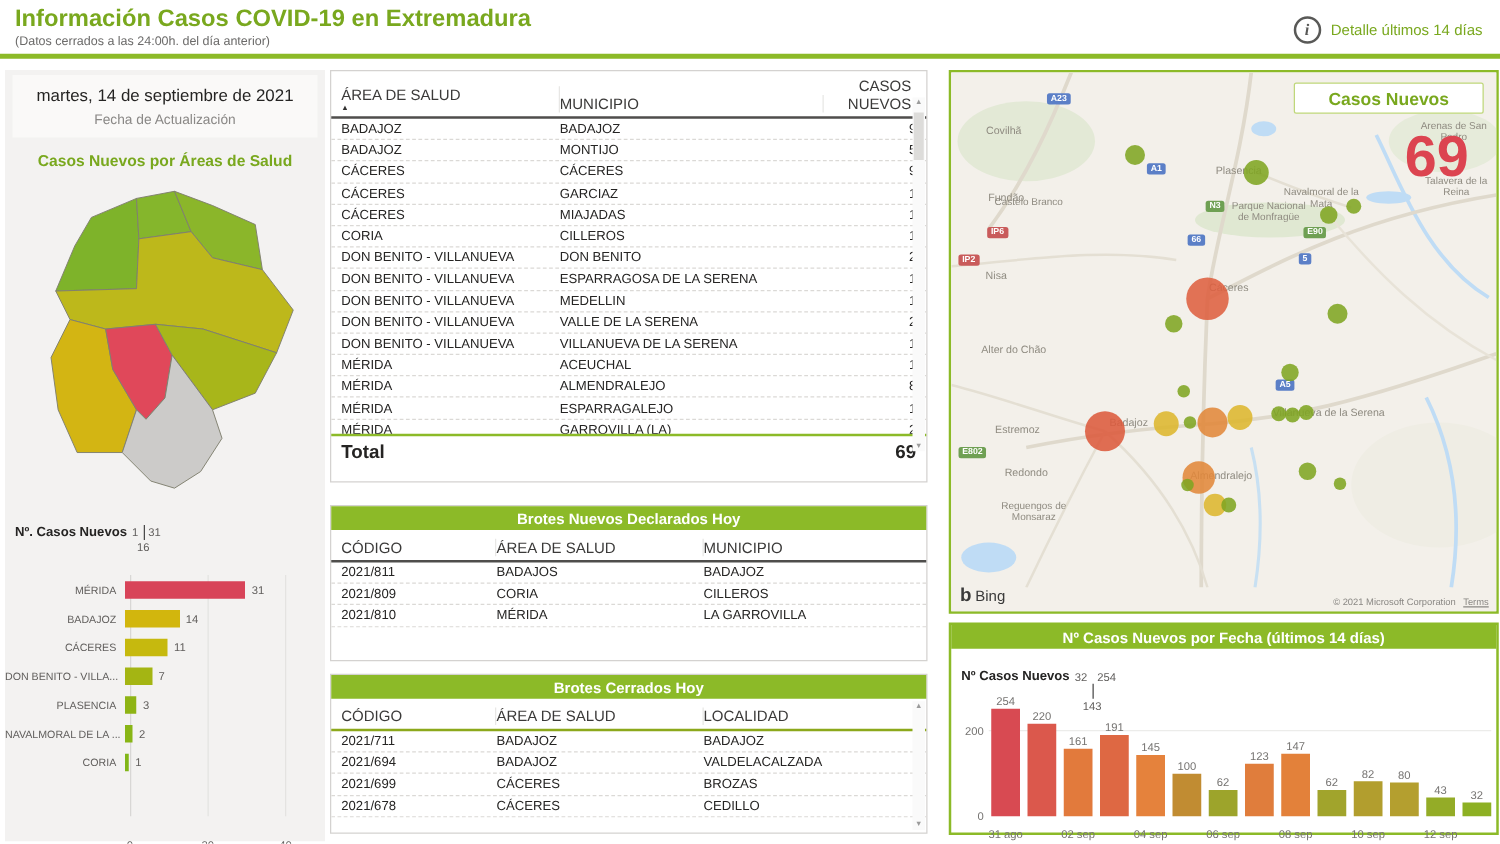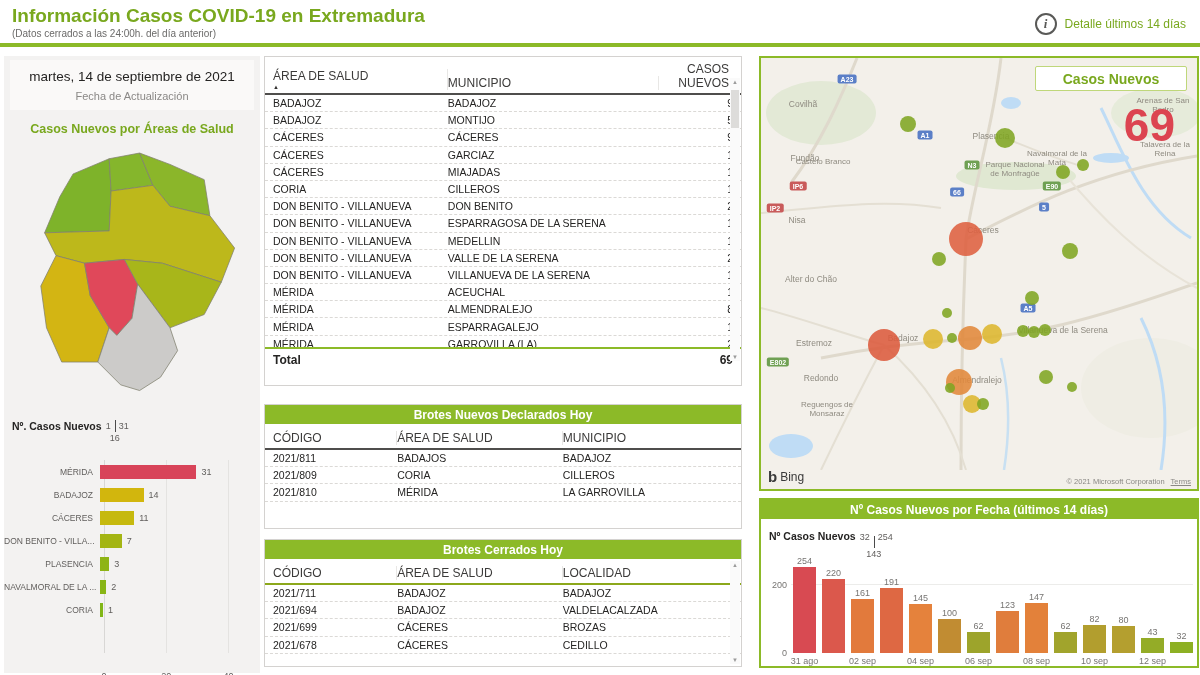--- a/index.html
+++ b/index.html
@@ -58,21 +58,21 @@
 .sort{font-size:6px;color:#323130;display:block;margin-top:1px}
 .hl-dark{border-bottom:2px solid #4F4E4C}
 .hl-green{border-bottom:2px solid #8CA81B}
 .trows{overflow:hidden}
 .trow{display:grid;align-items:center;height:17.2px;border-bottom:1px dashed #DBD9D6;
   font-size:10.5px;color:var(--dark);padding:0 8px}
 .t1 .thead,.t1 .trow{grid-template-columns:38% 46% 16%}
 .t1 .num{text-align:right}
 .tb .thead,.tb .trow{grid-template-columns:27% 36% 37%}
 .totline{border-top:2.5px solid var(--green)}
-.totrow{display:grid;grid-template-columns:38% 46% 16%;font-size:12px;font-weight:bold;
+.totrow{display:grid;grid-template-columns:38% 46% 16%;font-size:15px;font-weight:bold;
   padding:4px 8px;color:var(--dark)}
 .sbar{position:absolute;right:1px;width:10px;top:21px;bottom:2px;background:#FAFAFA;
   display:flex;flex-direction:column;align-items:center;justify-content:space-between;cursor:pointer}
 .sbar .ar{font-size:6px;color:#9B9B9B;line-height:8px}
 .sbar .thumb{width:8px;height:38px;background:#DDDCDA;position:absolute;top:12px;left:1px}
 
 .mappanel{border:2px solid var(--green);height:435px;display:flex;flex-direction:column}
 .maparea{position:relative;flex:1;overflow:hidden;background:#F3F0EA}
 .maparea svg.base{position:absolute;left:0;top:0}
 .place{position:absolute;font-size:8.5px;color:#8F8B81;white-space:nowrap;transform:translate(-50%,-50%)}
@@ -83,30 +83,30 @@
 .cn-card{position:absolute;top:8px;right:10px;width:152px;height:25px;background:rgba(255,255,255,.96);
   border:1px solid #BFD77A;border-radius:2px;display:flex;align-items:center;justify-content:center;
   font-size:14px;font-weight:bold;color:var(--greenText)}
 .cn-big{position:absolute;top:40px;right:22px;font-size:46px;font-weight:bold;color:var(--red)}
 .bing{position:absolute;left:7px;bottom:4px;font-size:12px;color:#3A3A3A;display:flex;align-items:center;gap:3px}
 .bing b{font-size:15px}
 .attrib{position:absolute;right:6px;bottom:3px;font-size:7.5px;color:#8A8884}
 .attrib u{margin-left:6px;cursor:pointer}
 
 .fechapanel{border:2px solid var(--green);margin-top:7px;height:170px;display:flex;flex-direction:column}
-.f-legend{display:flex;align-items:center;padding:4px 10px 0 8px;height:28px}
+.f-legend{display:flex;align-items:flex-end;padding:4px 10px 0 8px;height:28px}
 .f-legend .legend-label{font-size:10.5px}
 .f-plot{position:relative;flex:1;margin:0 4px 0 30px}
 .f-gline{position:absolute;left:0;right:0;height:1px;background:#ECECEA}
 .f-ylab{position:absolute;font-size:9px;color:#767472;right:100%;padding-right:4px}
 .f-bars{position:absolute;left:2px;right:0;bottom:13px;top:0;display:flex;align-items:flex-end;gap:6px}
 .f-col{width:23px;display:flex;flex-direction:column;align-items:center;position:relative}
 .f-val{font-size:9px;color:#767472;margin-bottom:1px}
 .f-bar{width:23px;cursor:pointer}
-.f-x{position:absolute;top:100%;margin-top:3px;font-size:9px;color:#767472;white-space:nowrap}
+.f-x{position:absolute;top:100%;margin-top:9px;font-size:9px;color:#767472;white-space:nowrap}
 </style>
 </head>
 <body>
 
 <header class="hdr">
   <div>
     <div class="hdr-title">Información Casos COVID-19 en Extremadura</div>
     <div class="hdr-sub">(Datos cerrados a las 24:00h. del día anterior)</div>
   </div>
   <div class="hdr-right">

